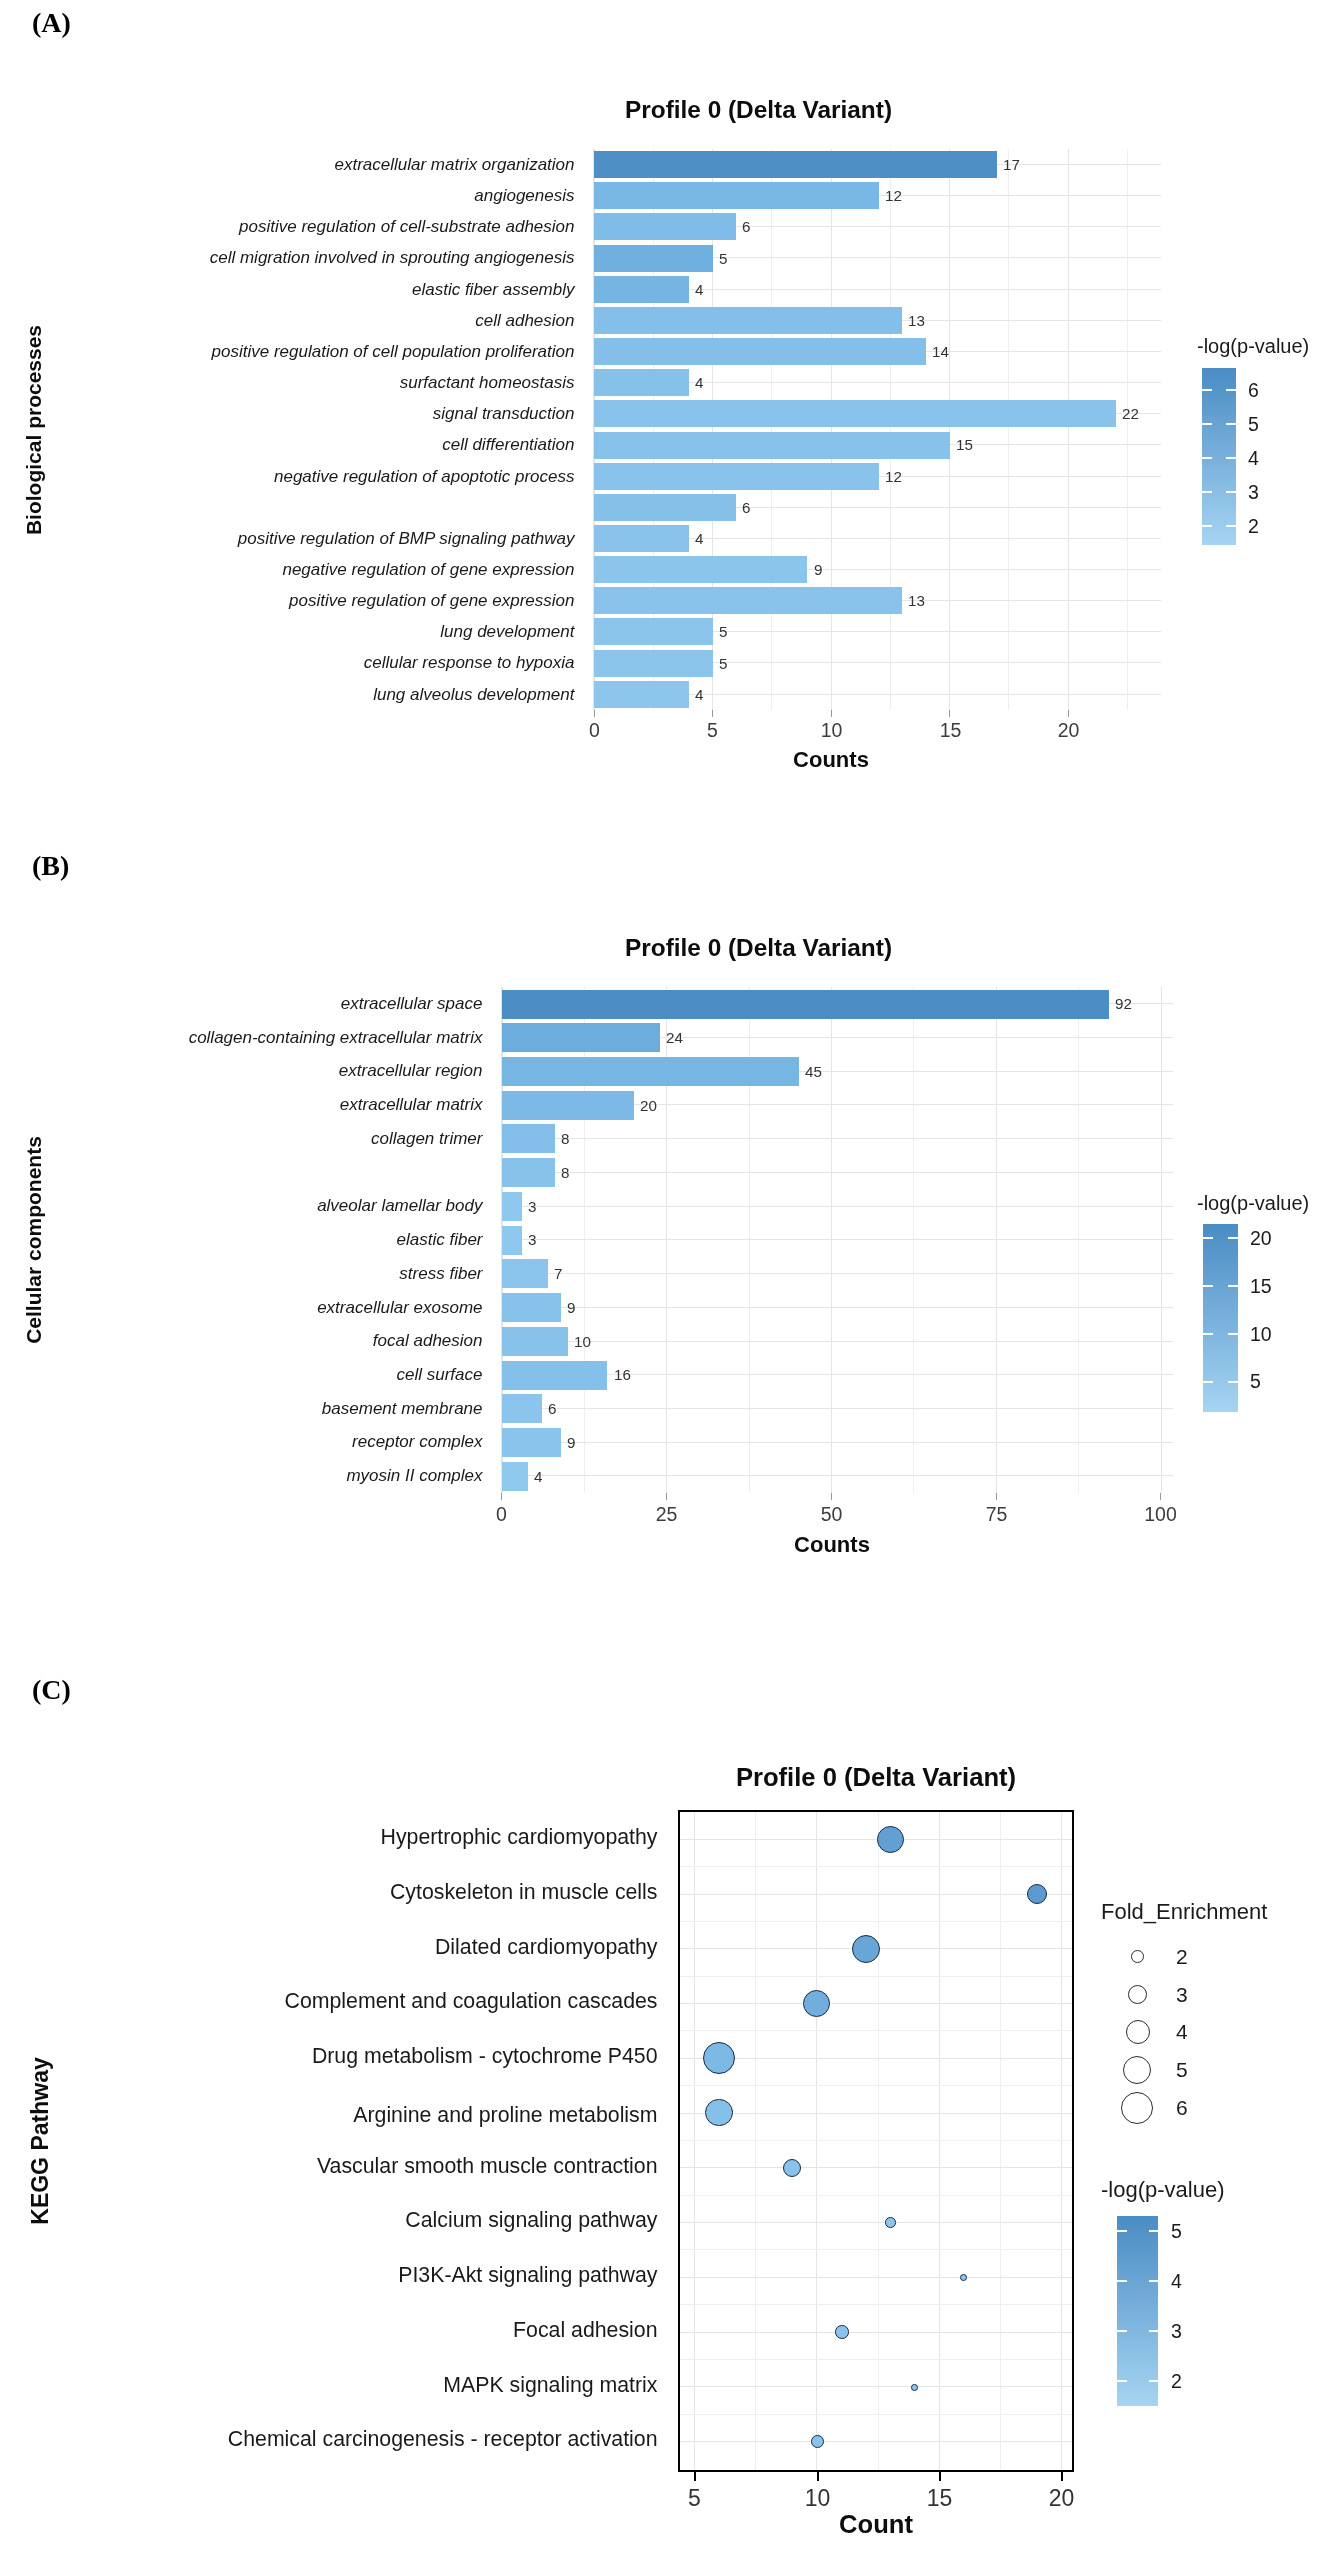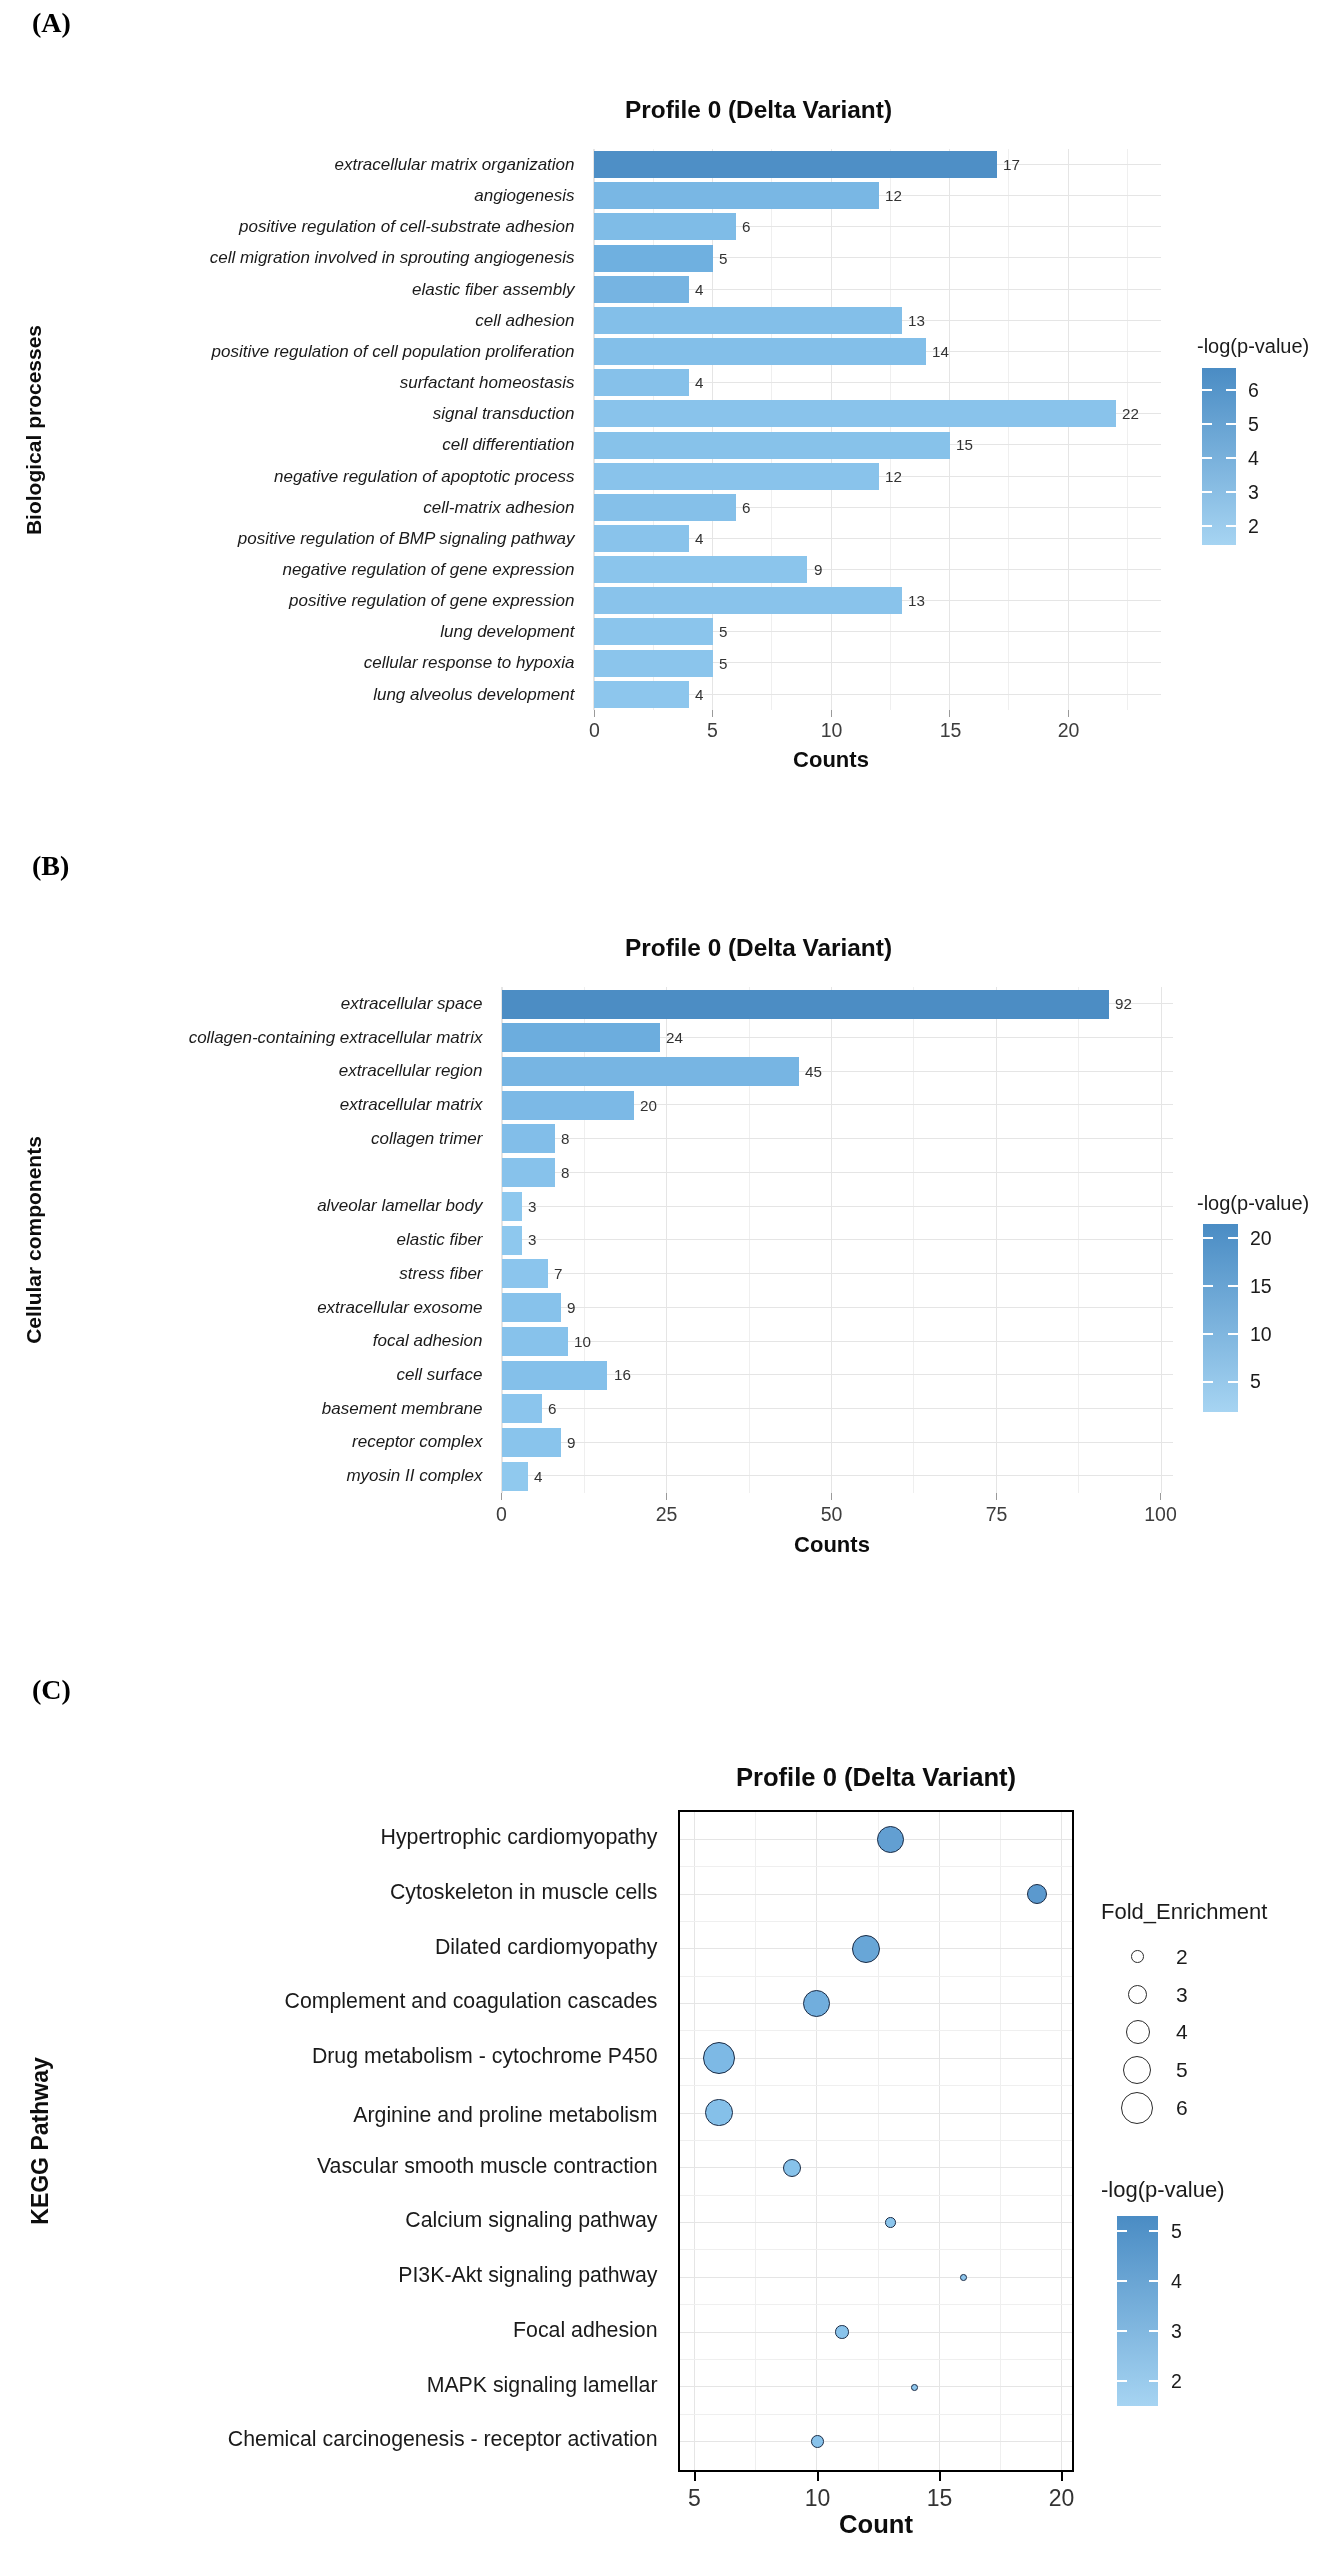--- a/index.html
+++ b/index.html
@@ -89,21 +89,20 @@
       <div class="cat" style="top: 31px; height: 31px; line-height: 31px;">angiogenesis</div>
       <div class="cat" style="top: 62px; height: 31px; line-height: 31px;">positive regulation of cell-substrate adhesion</div>
       <div class="cat" style="top: 93px; height: 31px; line-height: 31px; padding-left: 32px;">cell migration involved in sprouting angiogenesis</div>
       <div class="cat" style="top: 125px; height: 31px; line-height: 31px;">elastic fiber assembly</div>
       <div class="cat" style="top: 156px; height: 31px; line-height: 31px;">cell adhesion</div>
       <div class="cat" style="top: 187px; height: 31px; line-height: 31px;">positive regulation of cell population proliferation</div>
       <div class="cat" style="top: 218px; height: 31px; line-height: 31px;">surfactant homeostasis</div>
       <div class="cat" style="top: 249px; height: 31px; line-height: 31px;">signal transduction</div>
       <div class="cat" style="top: 280px; height: 31px; line-height: 31px;">cell differentiation</div>
       <div class="cat" style="top: 312px; height: 31px; line-height: 31px;">negative regulation of apoptotic process</div>
-      <div class="cat" style="top: 343px; height: 31px; line-height: 31px;">cell-matrix adhesion</div>
       <div class="cat" style="top: 374px; height: 31px; line-height: 31px;">positive regulation of BMP signaling pathway</div>
       <div class="cat" style="top: 405px; height: 31px; line-height: 31px;">negative regulation of gene expression</div>
       <div class="cat" style="top: 436px; height: 31px; line-height: 31px;">positive regulation of gene expression</div>
       <div class="cat" style="top: 467px; height: 31px; line-height: 31px;">lung development</div>
       <div class="cat" style="top: 498px; height: 31px; line-height: 31px;">cellular response to hypoxia</div>
       <div class="cat" style="top: 530px; height: 31px; line-height: 31px;">lung alveolus development</div>
     </div>
   <div class="plot" id="a-plot">
       <div class="vgrid minor" style="left: 59px;"></div>
       <div class="vgrid minor" style="left: 177px;"></div>
@@ -289,21 +288,21 @@
       <div class="cat" style="top: 0px; height: 55px; line-height: 55px;">Hypertrophic cardiomyopathy</div>
       <div class="cat" style="top: 55px; height: 55px; line-height: 55px; padding-left: 36px;">Cytoskeleton in muscle cells</div>
       <div class="cat" style="top: 110px; height: 55px; line-height: 55px;">Dilated cardiomyopathy</div>
       <div class="cat" style="top: 164px; height: 55px; line-height: 55px;">Complement and coagulation cascades</div>
       <div class="cat" style="top: 219px; height: 55px; line-height: 55px;">Drug metabolism - cytochrome P450</div>
       <div class="cat" style="top: 278px; height: 55px; line-height: 55px;">Arginine and proline metabolism</div>
       <div class="cat" style="top: 329px; height: 55px; line-height: 55px;">Vascular smooth muscle contraction</div>
       <div class="cat" style="top: 383px; height: 55px; line-height: 55px;">Calcium signaling pathway</div>
       <div class="cat" style="top: 438px; height: 55px; line-height: 55px;">PI3K-Akt signaling pathway</div>
       <div class="cat" style="top: 493px; height: 55px; line-height: 55px;">Focal adhesion</div>
-      <div class="cat" style="top: 548px; height: 55px; line-height: 55px;">MAPK signaling lamellar</div>
+      <div class="cat" style="top: 548px; height: 55px; line-height: 55px;">MAPK signaling matrix</div>
       <div class="cat" style="top: 602px; height: 55px; line-height: 55px;">Chemical carcinogenesis - receptor activation</div>
     </div>
   <div class="plot" id="c-plot">
       <div class="vgrid minor" style="left: 75px;"></div>
       <div class="vgrid minor" style="left: 198px;"></div>
       <div class="vgrid minor" style="left: 320px;"></div>
       <div class="vgrid" style="left: 14px;"></div>
       <div class="vgrid" style="left: 136px;"></div>
       <div class="vgrid" style="left: 259px;"></div>
       <div class="vgrid" style="left: 381px;"></div>

